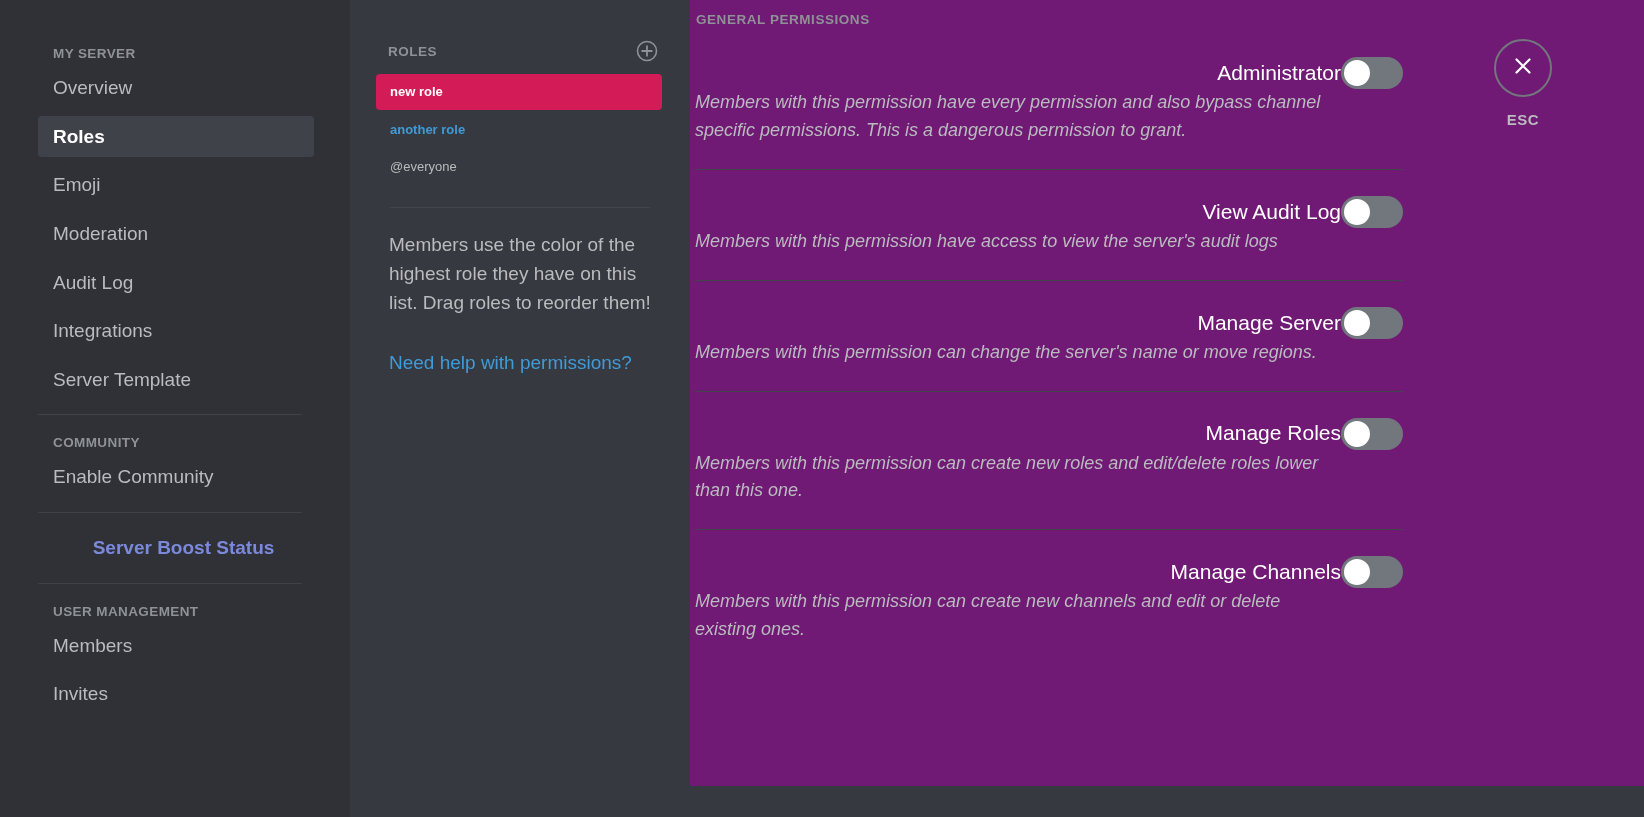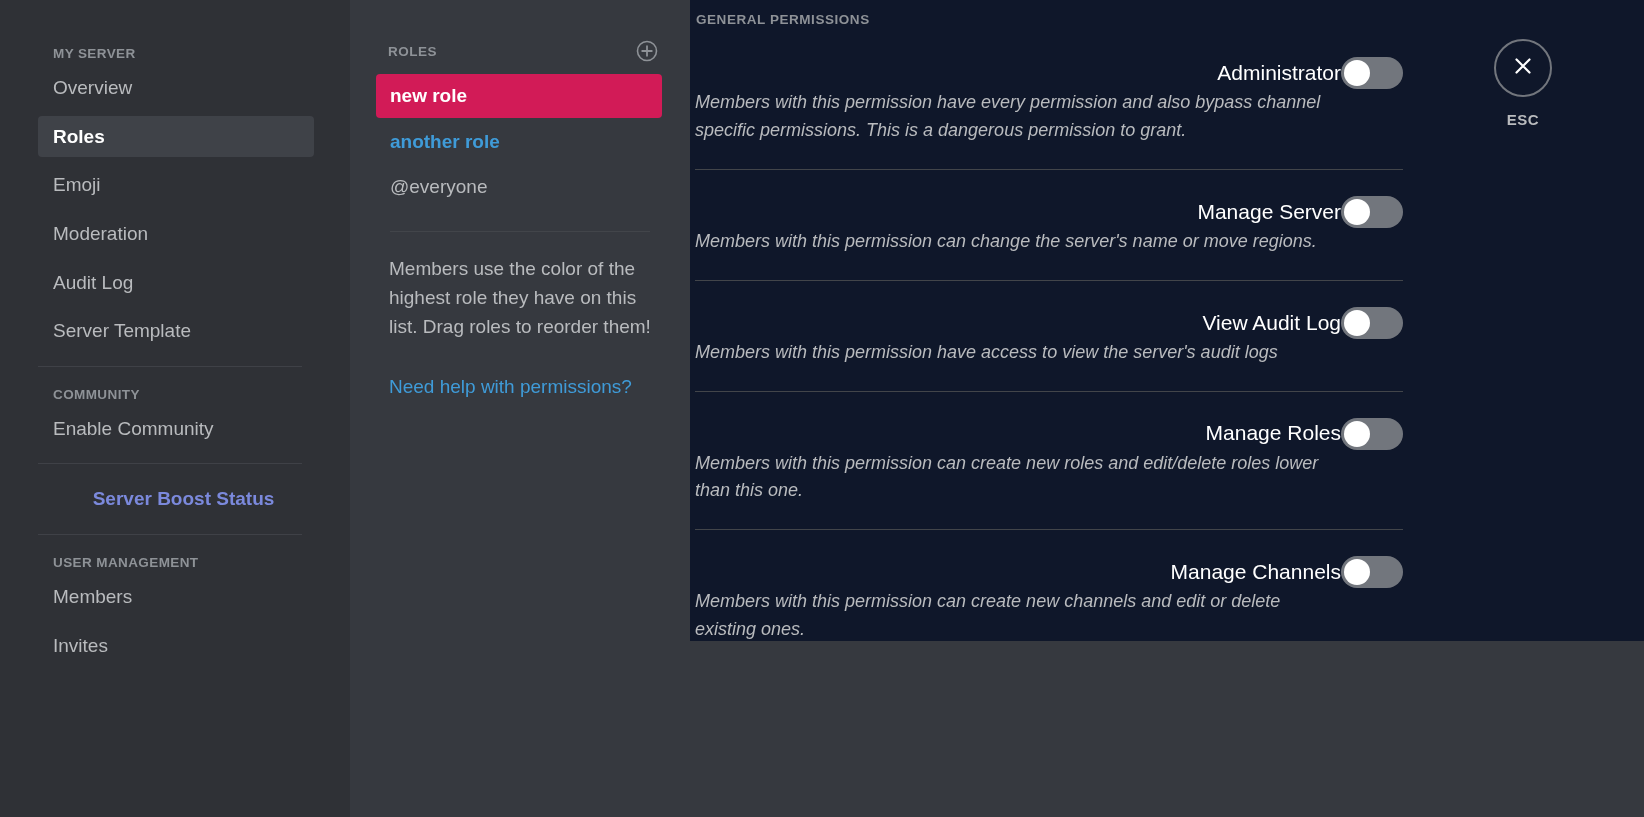--- a/index.html
+++ b/index.html
@@ -46,41 +46,41 @@
   .roles-head {
     display: flex; align-items: center; justify-content: space-between;
     padding: 0 4px 0 12px; margin-bottom: 12px;
   }
   .roles-title {
     font-size: 13.5px; font-weight: bold; letter-spacing: .5px;
     color: #8e9297; text-transform: uppercase;
   }
   .add-role { width: 22px; height: 22px; cursor: pointer; display: block; }
   .role-item {
-    font-size: 19px; padding: 9px 0 9px 14px;
+    font-size: 13px; padding: 9px 0 9px 14px;
     border-radius: 4px; margin-bottom: 2px; cursor: pointer;
     white-space: nowrap; line-height: 1.35;
   }
   .role-item.selected { background: #d21b57; color: #ffffff; font-weight: bold; }
   .role-item.blue { color: #3f9bd8; font-weight: bold; }
   .role-item.plain { color: #b9bbbe; }
   .roles-sep { height: 1px; background: #42454a; margin: 22px 12px 22px 14px; }
   .roles-note {
     font-size: 19px; color: #b9bbbe; line-height: 1.53;
     padding: 0 0 0 13px;
   }
   .roles-link {
     font-size: 19px; color: #3f9bd8; line-height: 1.5;
     padding: 0 0 0 13px; margin-top: 32px; cursor: pointer; display: block;
   }
 
   
   .main {
-    flex: 1 1 auto; height: 641px;
-    background: #0f172a; position: relative;
+    flex: 1 1 auto; height: 786px;
+    background: #701a75; position: relative;
     padding: 12px 0 0 0; overflow: hidden;
   }
   .perm-wrap { width: 708px; margin-left: 5px; }
   .perm-head {
     font-size: 13.5px; font-weight: bold; letter-spacing: .55px;
     color: #8e9297; text-transform: uppercase; padding-left: 1px;
     margin-bottom: 30px;
   }
   .perm-row { padding-bottom: 24px; }
   .perm-row + .perm-row { border-top: 1px solid #42454a; padding-top: 26px; }
@@ -124,20 +124,21 @@
 <div class="app">
 
   <nav class="sidebar">
     <div class="side-inner">
         <div class="side-header">MY SERVER</div>
         <div class="side-item">Overview</div>
         <div class="side-item active">Roles</div>
         <div class="side-item">Emoji</div>
         <div class="side-item">Moderation</div>
         <div class="side-item">Audit Log</div>
+        <div class="side-item">Integrations</div>
         <div class="side-item">Server Template</div>
         <div class="side-sep"></div>
         <div class="side-header">COMMUNITY</div>
         <div class="side-item">Enable Community</div>
         <div class="side-sep"></div>
         <div class="side-item accent">Server Boost Status</div>
         <div class="side-sep"></div>
         <div class="side-header">USER MANAGEMENT</div>
         <div class="side-item">Members</div>
         <div class="side-item">Invites</div>
@@ -172,35 +173,35 @@
             <div class="perm-top">
               <div class="perm-name">Administrator</div>
               <div class="toggle">
                 <div class="knob"></div>
               </div>
             </div>
             <div class="perm-desc">Members with this permission have every permission and also bypass channel specific permissions. This is a dangerous permission to grant.</div>
           </div>
           <div class="perm-row">
             <div class="perm-top">
+              <div class="perm-name">View Audit Log</div>
+              <div class="toggle">
+                <div class="knob"></div>
+              </div>
+            </div>
+            <div class="perm-desc">Members with this permission have access to view the server's audit logs</div>
+          </div>
+          <div class="perm-row">
+            <div class="perm-top">
               <div class="perm-name">Manage Server</div>
               <div class="toggle">
                 <div class="knob"></div>
               </div>
             </div>
             <div class="perm-desc">Members with this permission can change the server's name or move regions.</div>
-          </div>
-          <div class="perm-row">
-            <div class="perm-top">
-              <div class="perm-name">View Audit Log</div>
-              <div class="toggle">
-                <div class="knob"></div>
-              </div>
-            </div>
-            <div class="perm-desc">Members with this permission have access to view the server's audit logs</div>
           </div>
           <div class="perm-row">
             <div class="perm-top">
               <div class="perm-name">Manage Roles</div>
               <div class="toggle">
                 <div class="knob"></div>
               </div>
             </div>
             <div class="perm-desc">Members with this permission can create new roles and edit/delete roles lower than this one.</div>
           </div>

